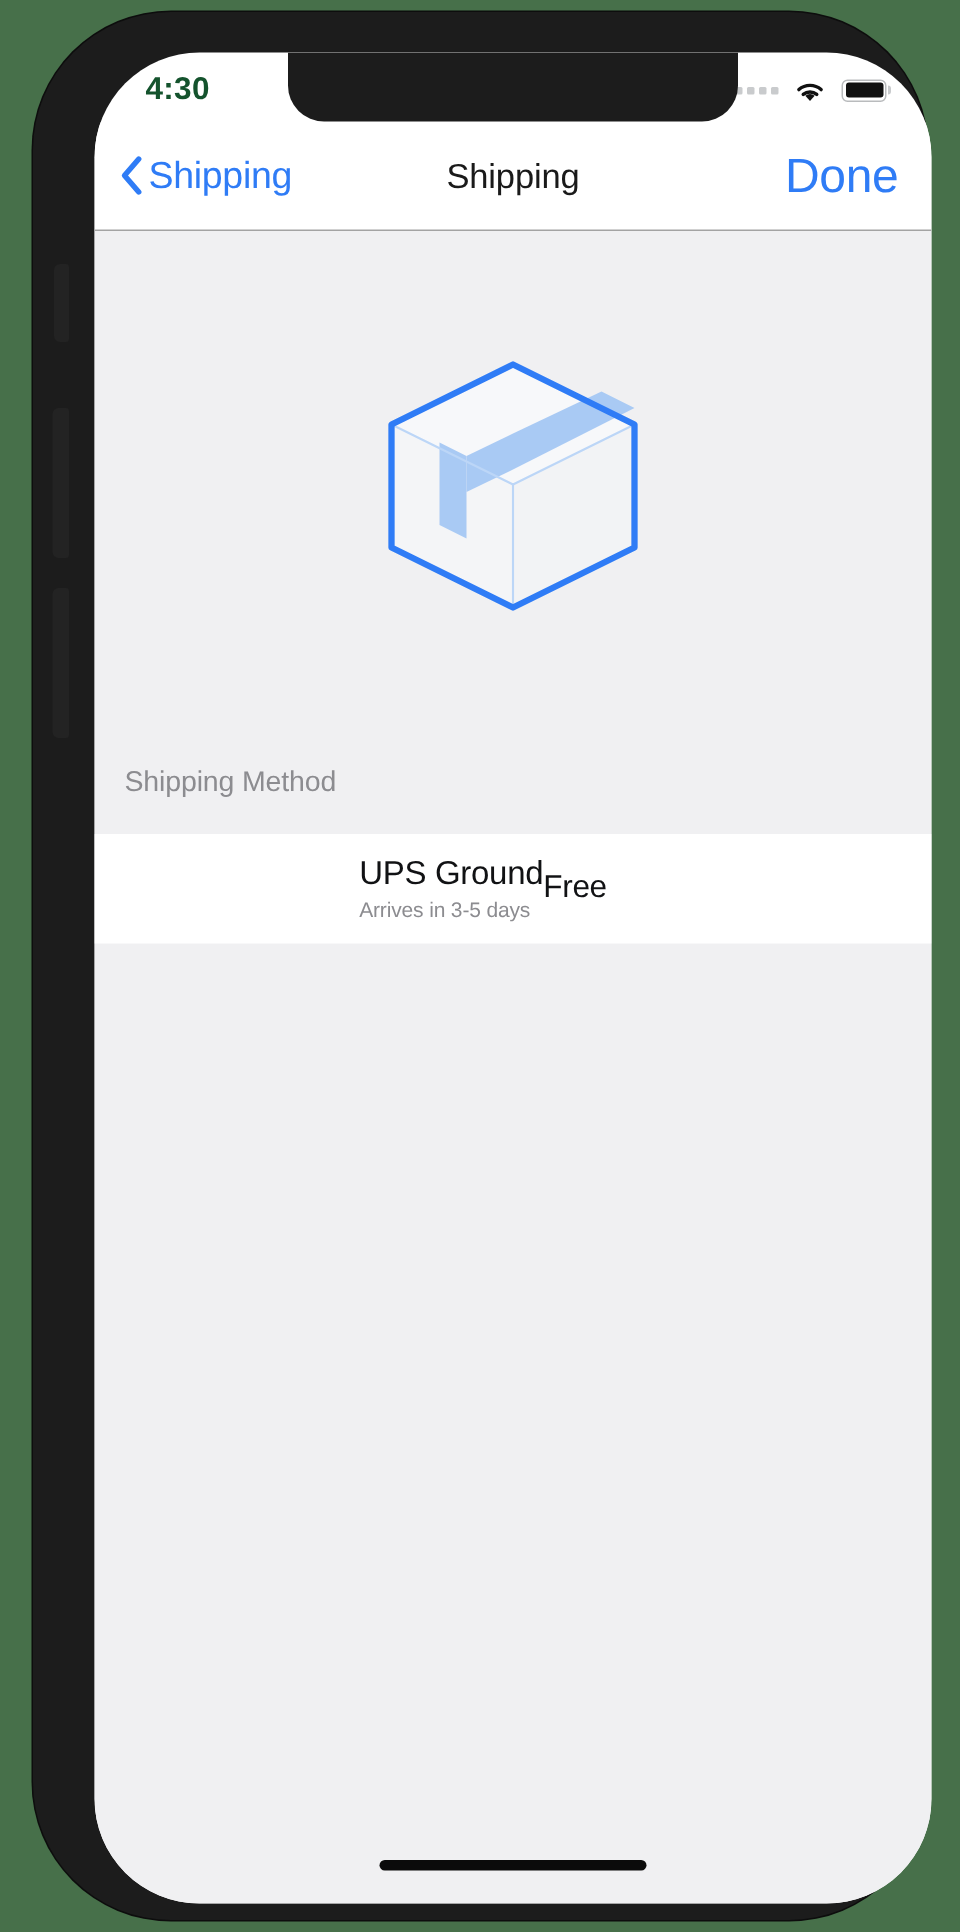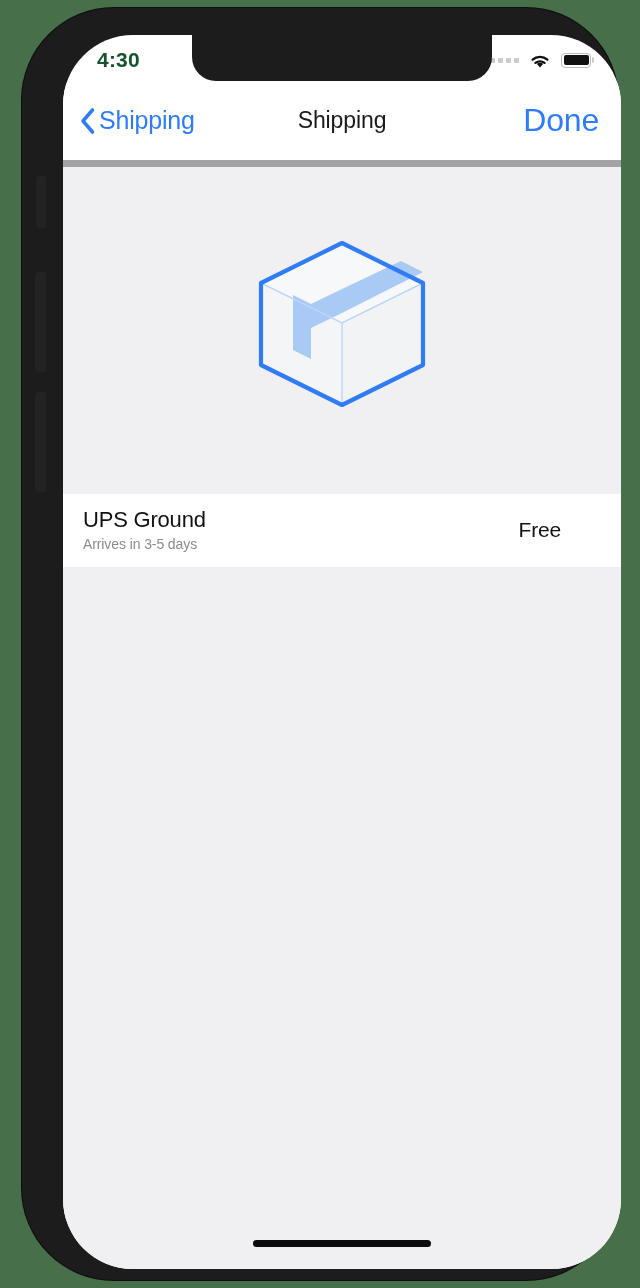--- a/index.html
+++ b/index.html
@@ -62,23 +62,23 @@
     display:flex; align-items:center; padding:1.5px;
   }
   .batt::after {
     content:""; position:absolute; right:-4px; top:50%; transform:translateY(-50%);
     width:2.5px; height:6px; background:#c9cbcd; border-radius:0 2px 2px 0;
   }
   .batt i { display:block; width:100%; height:100%; background:#111; border-radius:2px; }
 
   
   .navbar {
-    position:absolute; left:0; top:46px; width:100%; height:86px;
+    position:absolute; left:0; top:46px; width:100%; height:73px;
     background:#ffffff;
-    border-bottom:7px solid #a3a3a3;
+    border-bottom:1px solid #a3a3a3;
     display:flex; align-items:center;
     z-index:20;
     padding-left:37px;
   }
   .nav-back {
     position:absolute; left:16px; display:flex; align-items:center; gap:3px;
     cursor:pointer;
   }
   .nav-back-label { font-size:25px; color:#2f7cf6; letter-spacing:-0.2px; }
   .nav-title {
@@ -100,21 +100,21 @@
     display:flex; align-items:center; justify-content:center;
   }
   .section-head {
     height:62px; display:flex; align-items:center;
     padding:0 0 6px 20px;
     font-size:19px; color:#8c8c90; letter-spacing:-0.1px;
   }
   .list { background:#ffffff; }
   .row {
     position:relative; display:flex; align-items:center;
-    justify-content:space-between;
+    justify-content:center;
     padding:13px 22px 15px 20px;
     min-height:63px;
     cursor:pointer;
   }
   .row + .row::before {
     content:""; position:absolute; left:20px; right:0; top:0; height:1px;
     background:#e3e3e5;
   }
   .row-left { display:flex; flex-direction:column; gap:3px; }
   .row-title { font-size:22px; letter-spacing:-0.2px; }
@@ -197,20 +197,21 @@
             <polygon points="93,58 93,82 62,97 62,73" fill="#a9caf4"></polygon>
             <polygon points="62,73 62,97 62,128 44,119 44,64" fill="#a9caf4"></polygon>
 
             <path d="M12,52 L93,92 L174,52" stroke="#bcd6f7" stroke-width="1.4" fill="none"></path>
             <path d="M93,92 L93,174" stroke="#bcd6f7" stroke-width="1.4" fill="none"></path>
 
             <path d="M93,12 L174,52 L174,134 L93,174 L12,134 L12,52 Z" stroke="#2f7cf6" stroke-width="4.2" fill="none" stroke-linejoin="round" stroke-linecap="round"></path>
           </svg>
         </div>
 
+        <div class="section-head">Shipping Method</div>
 
         <div class="list">
 
           <div class="row unselected">
             <div class="row-left">
               <span class="row-title">UPS Ground</span>
               <span class="row-sub">Arrives in 3-5 days</span>
             </div>
             <div class="row-right">
               <span class="row-price">Free</span>

